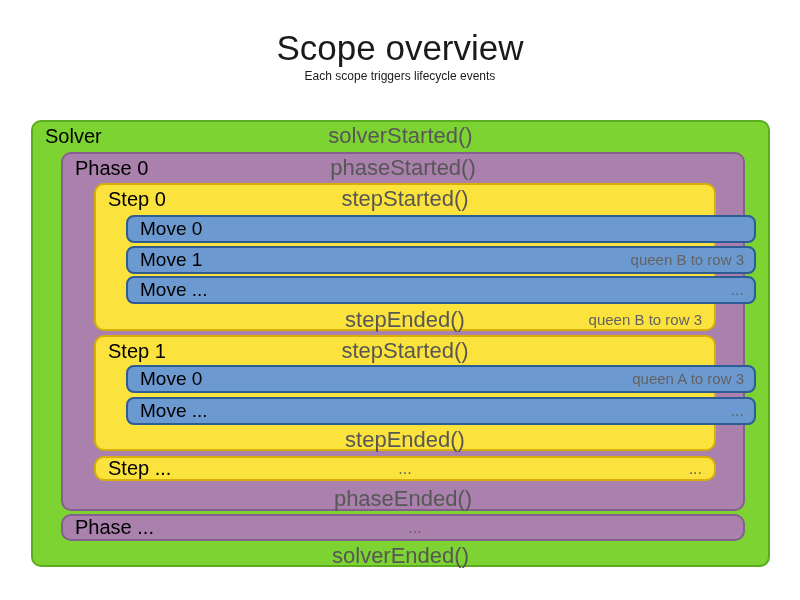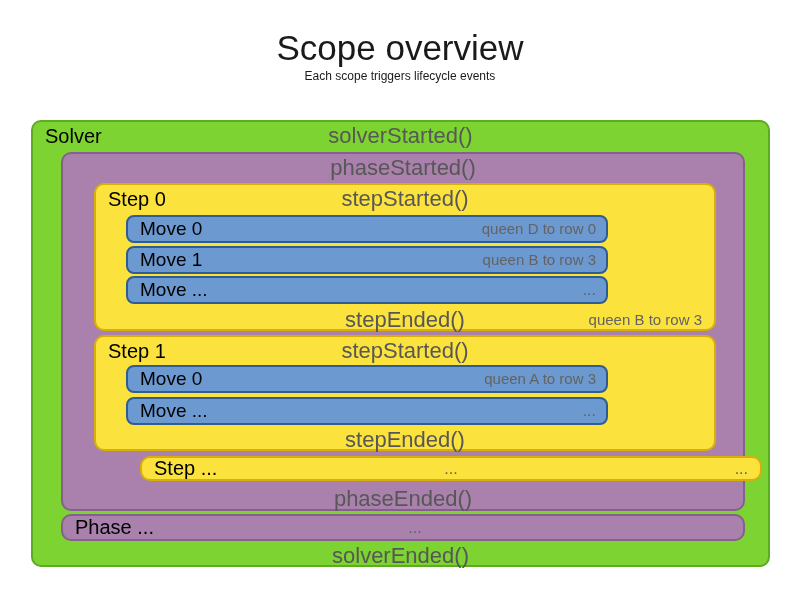--- a/index.html
+++ b/index.html
@@ -42,24 +42,24 @@
     background: var(--phase_fill, #a981ac);
     border: 2px solid var(--phase_border, #85608f);
   }
   .step-box {
     left: 31px; width: 622px;
     background: var(--step_fill, #fbe23d);
     border: 2px solid var(--step_border, #d8af08);
   }
   #step0 { top: 29px; height: 148px; }
   #step1 { top: 181px; height: 116px; }
-  #step-more { top: 302px; height: 25px; margin-left: 46px; }
+  #step-more { top: 302px; height: 25px; }
   .move-box {
     position: absolute; box-sizing: border-box;
-    left: 30px; width: 482px; height: 28px;
+    left: 30px; width: 630px; height: 28px;
     background: var(--move_fill, #6c99cf);
     border: 2px solid var(--move_border, #2e5c95);
     border-radius: 8px;
   }
   #s0m0 { top: 30px; } #s0m1 { top: 61px; } #s0m2 { top: 91px; }
   #s1m0 { top: 28px; } #s1m1 { top: 60px; }
   .row {
     position: absolute; left: 0; right: 0;
     height: 28px; line-height: 28px;
     white-space: nowrap;
@@ -104,32 +104,32 @@
   <div class="subtitle">Each scope triggers lifecycle events</div>
 
   <div id="solver" class="box">
     <div class="row header-row">
       <span class="scope-label">Solver</span>
       <span class="event">solverStarted()</span>
     </div>
 
     <div id="phase0" class="box">
       <div class="row header-row">
+        <span class="scope-label">Phase 0</span>
         <span class="event">phaseStarted()</span>
       </div>
 
       <div id="step0" class="box step-box">
         <div class="row header-row">
           <span class="scope-label">Step 0</span>
           <span class="event">stepStarted()</span>
         </div>
         <div id="s0m0" class="move-box">
           <div class="row">
             <span class="scope-label">Move 0</span>
-            <span class="note">queen D to row 0</span>
           </div>
         </div>
         <div id="s0m1" class="move-box">
           <div class="row">
             <span class="scope-label">Move 1</span>
             <span class="note">queen B to row 3</span>
           </div>
         </div>
         <div id="s0m2" class="move-box">
           <div class="row">

